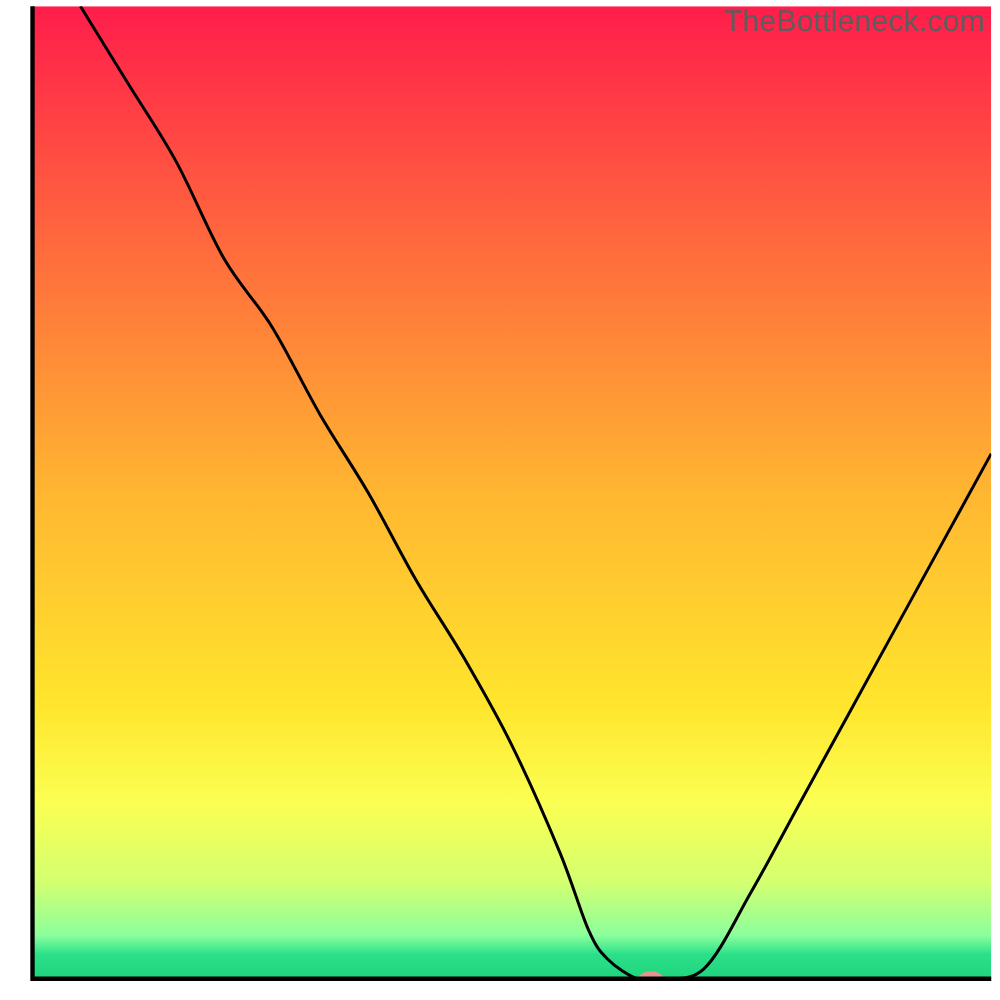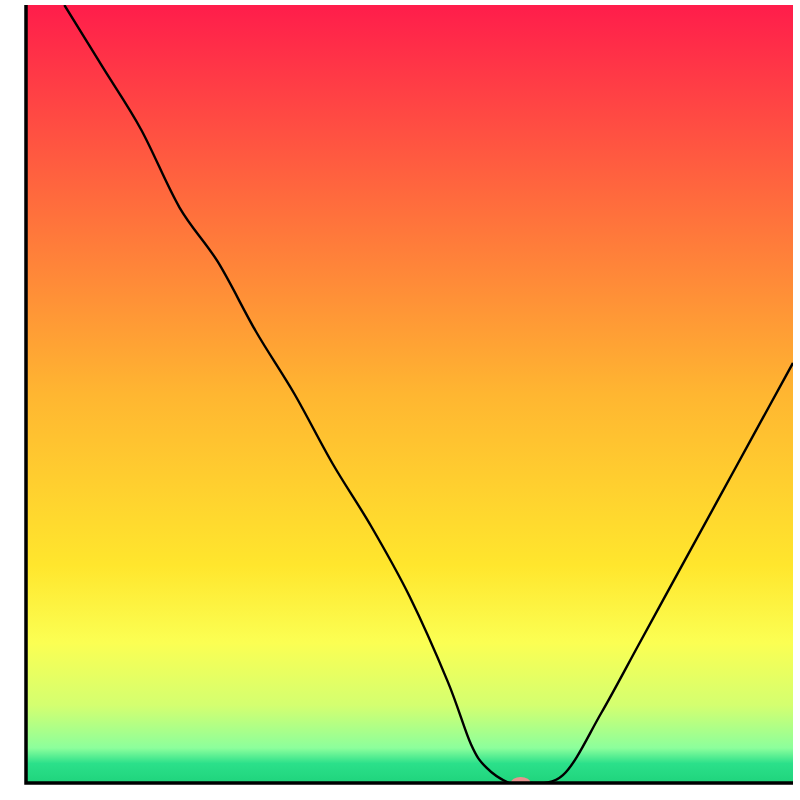--- a/index.html
+++ b/index.html
@@ -30,20 +30,21 @@
     left: 0;
     top: 0;
     width: 800px;
     height: 800px;
   }
 </style>
 </head>
 <body>
 
 <div class="chart-container">
+  <div class="watermark">TheBottleneck.com</div>
   <svg class="plot" viewBox="0 0 800 800">
     <defs>
       <linearGradient id="bg-grad" x1="0" y1="0" x2="0" y2="1">
           <stop offset="0%" stop-color="#ff1d4b"></stop>
           <stop offset="25%" stop-color="#ff6b3d"></stop>
           <stop offset="50%" stop-color="#ffb631"></stop>
           <stop offset="72%" stop-color="#ffe62d"></stop>
           <stop offset="82%" stop-color="#fbff53"></stop>
           <stop offset="90%" stop-color="#d4ff70"></stop>
           <stop offset="95.5%" stop-color="#8cff9c"></stop>

